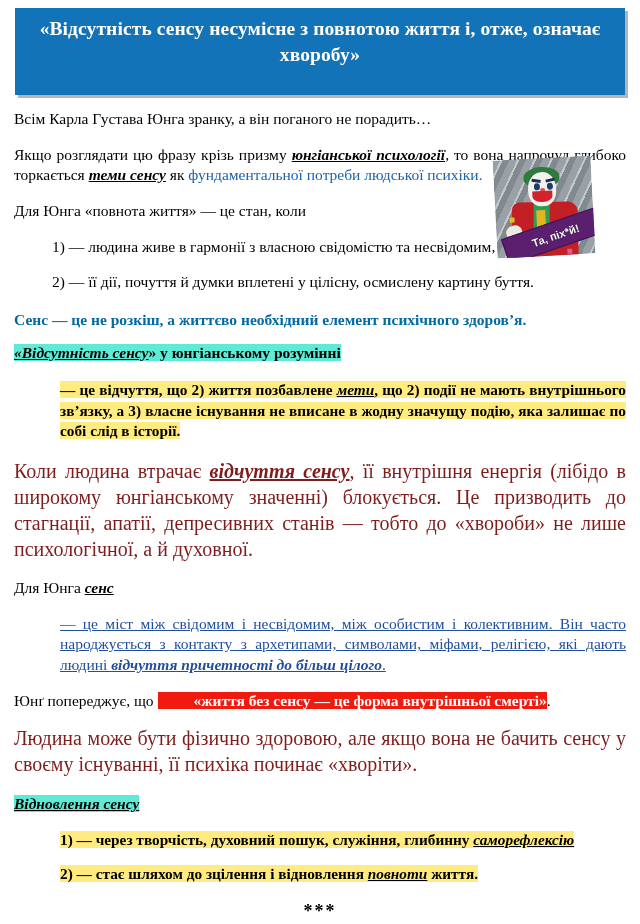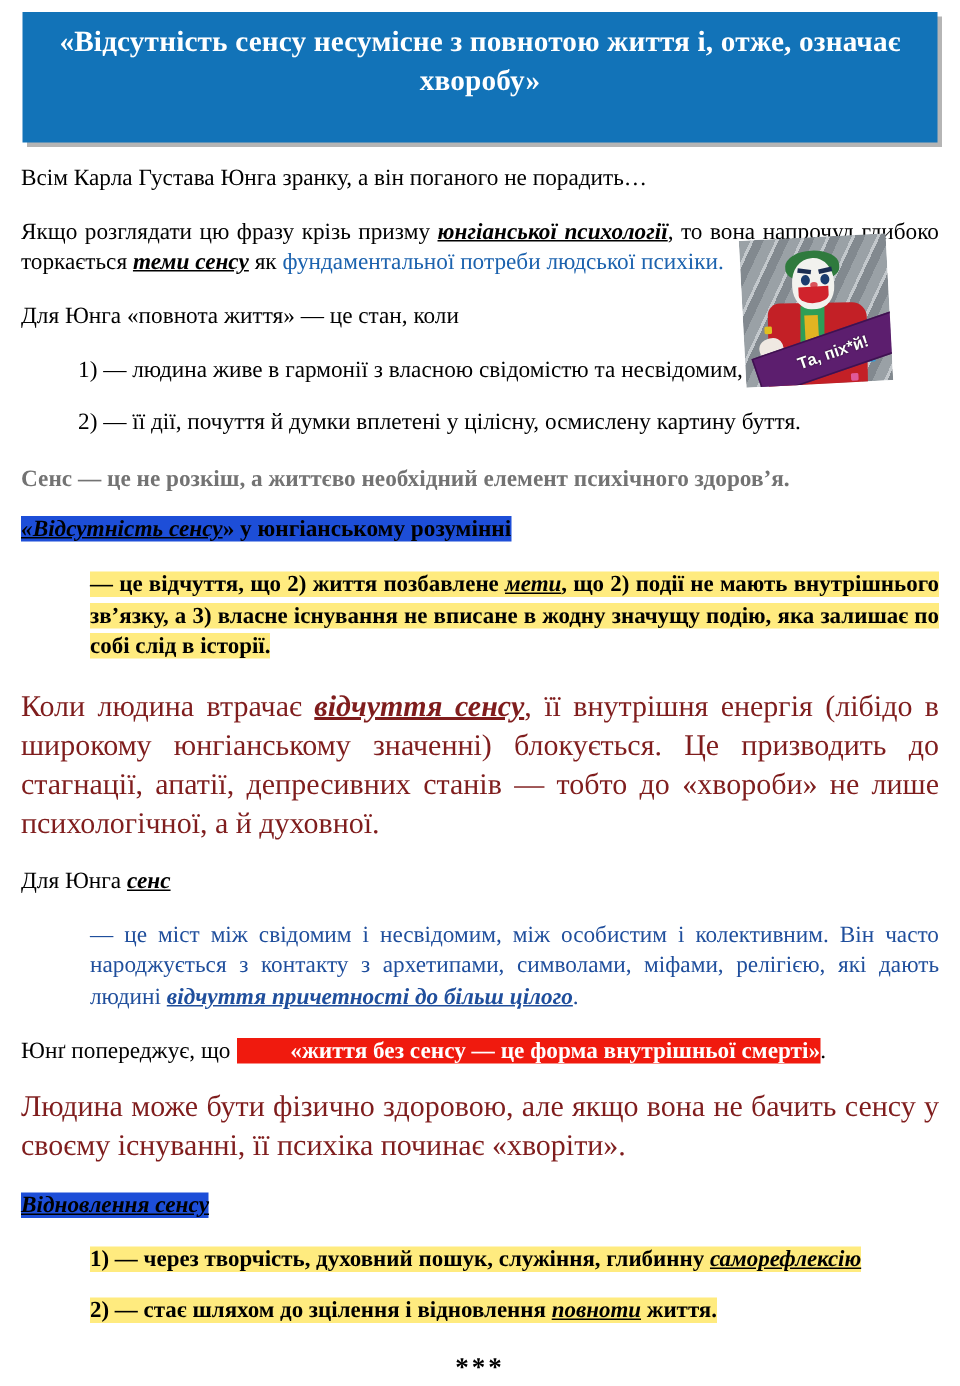--- a/index.html
+++ b/index.html
@@ -65,33 +65,33 @@
     background: #f01a0e;
     color: #ffffff;
     font-weight: bold;
     box-decoration-break: clone;
     padding-left: 36px;
     -webkit-box-decoration-break: clone;
   }
 
   
   .line-blue-bold {
-    color: #737373;
+    color: #0369a1;
     font-weight: bold;
     font-size: 15.5px;
     line-height: 1.3;
   }
 
   
   .yellow-head {
     font-size: 15.5px;
     font-weight: bold;
     line-height: 1.45;
     display: inline;
-    background: #1d4ed8;
+    background: #5eead4;
     text-align: center;
   }
 
   
   .yellow-block {
     margin: 0 0 0 46px;
     padding: 0;
     font-size: 15.3px;
     font-weight: bold;
     line-height: 1.34;
@@ -114,20 +114,21 @@
     margin: 0;
   }
   
   .blue-block {
     color: #1f4e9c;
     font-size: 15.5px;
     line-height: 1.32;
     margin: 0 0 0 46px;
     text-align: justify;
     text-justify: inter-word;
+    text-decoration: underline;
   }
 
   .footer-stars {
     text-align: center;
     font-size: 18px;
     font-weight: bold;
     letter-spacing: 2px;
     color: #000;
     margin-top: 16px;
   }

